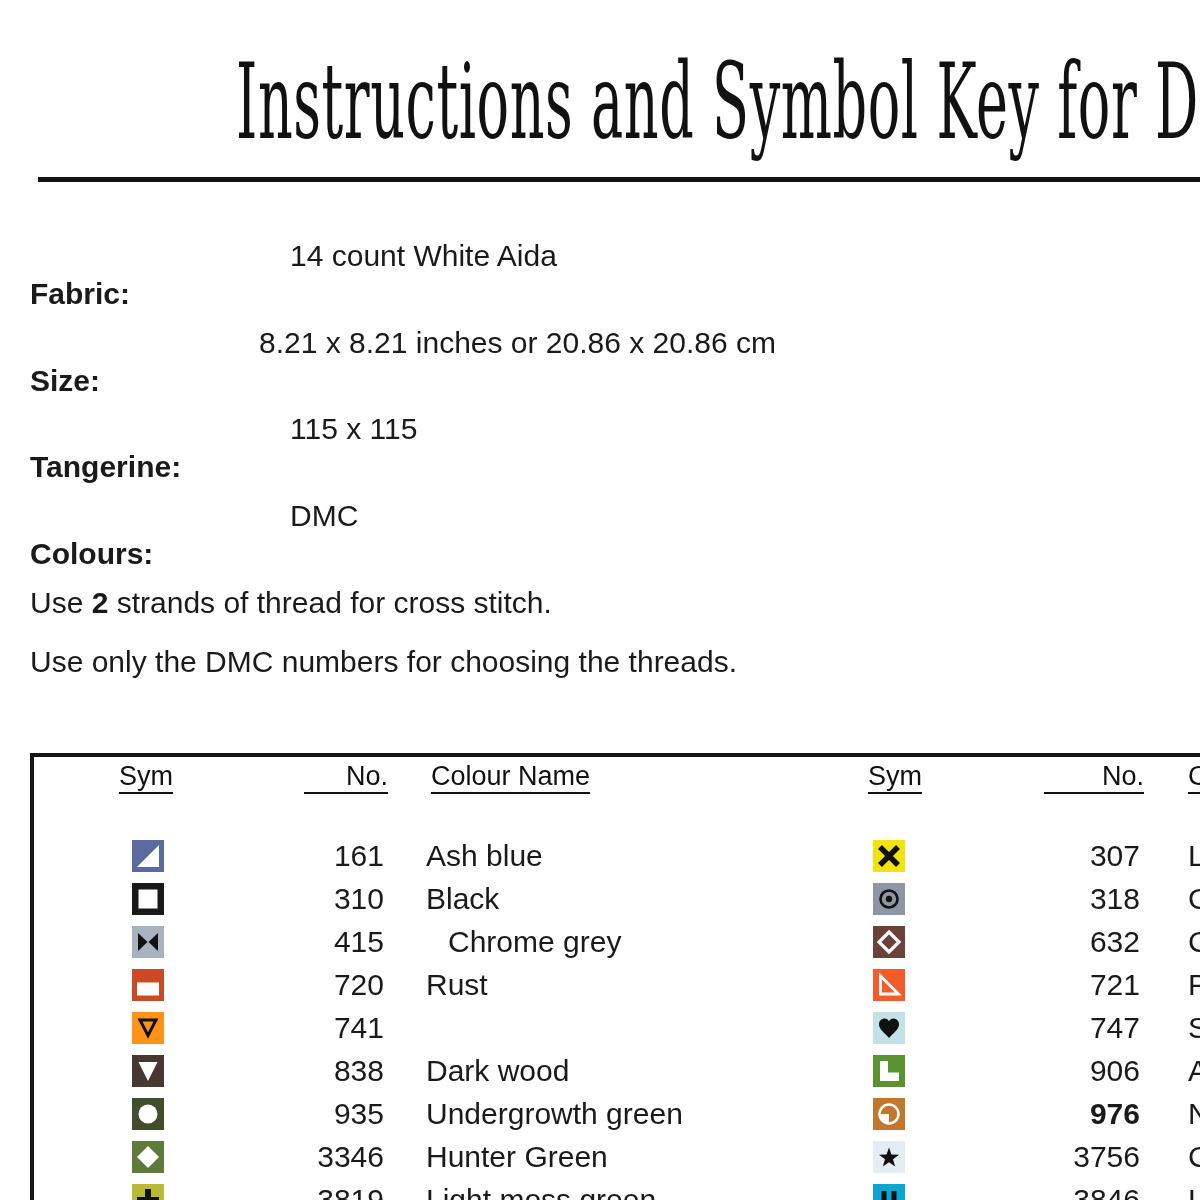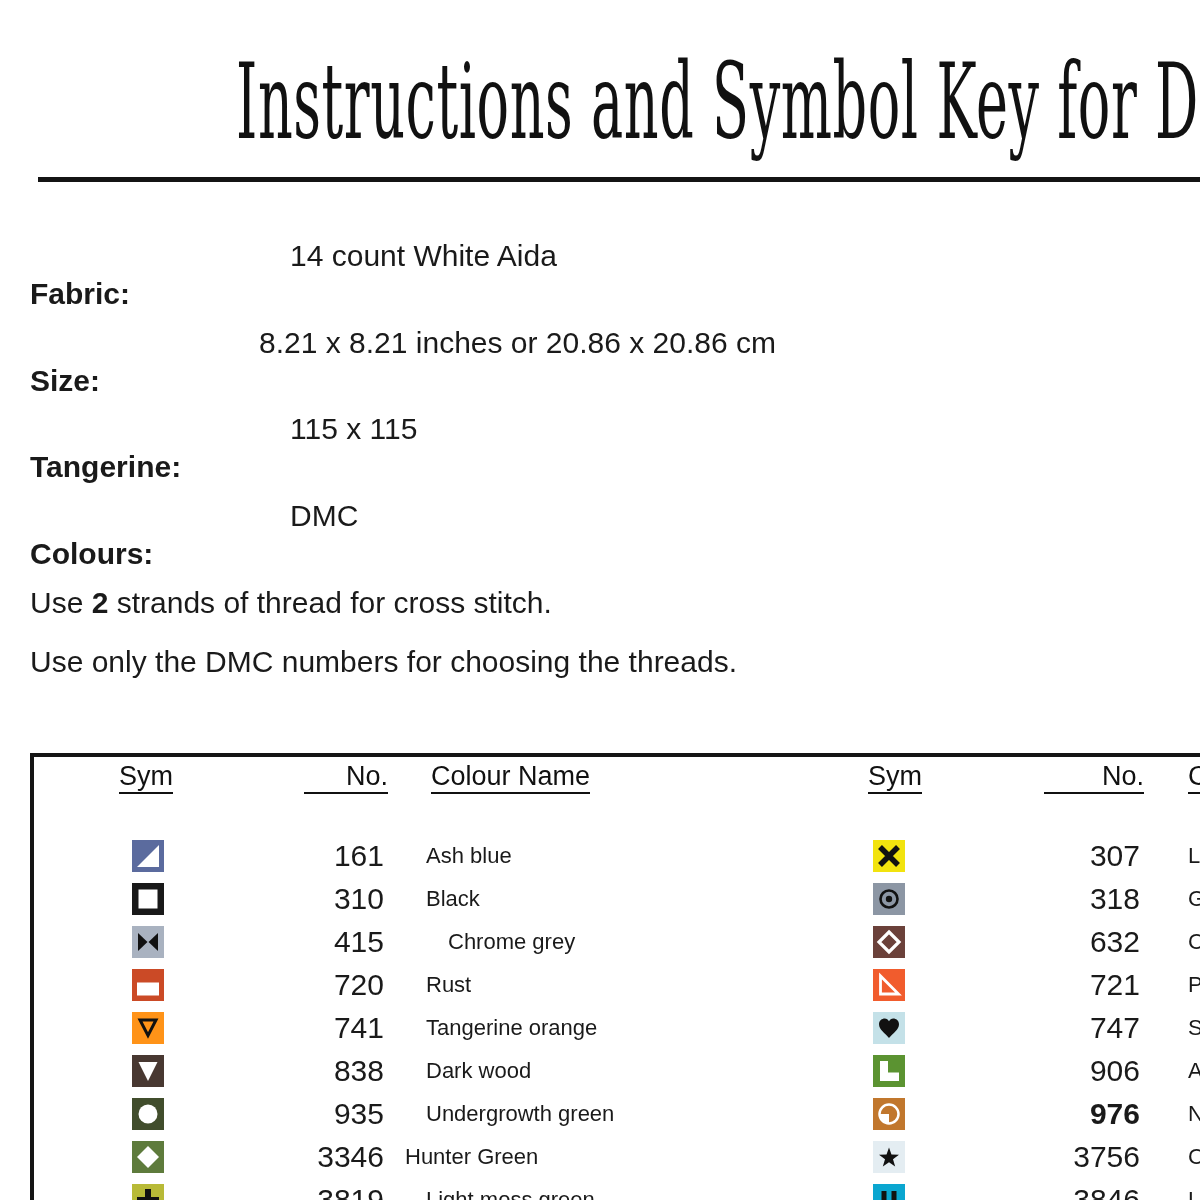--- a/index.html
+++ b/index.html
@@ -32,21 +32,21 @@
   }
   .key-header{
     position:absolute;font-size:27px;line-height:30px;white-space:nowrap;
     border-bottom:2px solid #111;padding-bottom:1px;color:#111;
   }
   .key-header.num{text-align:right;}
   .key-row{position:absolute;left:0;width:100%;height:32px;}
   .key-sym{position:absolute;width:32px;height:32px;top:0;}
   .key-sym svg{display:block;width:32px;height:32px;}
   .key-no{position:absolute;top:0;width:120px;text-align:right;font-size:30px;line-height:32px;white-space:nowrap;}
-  .key-name{position:absolute;top:0;font-size:22px;line-height:32px;white-space:nowrap;}
+  .key-name{position:absolute;top:0;font-size:30px;line-height:32px;white-space:nowrap;}
 </style>
 </head>
 <body>
 
 <div class="abs page-title">Instructions and Symbol Key for Design "Peles</div>
 <div class="abs title-rule"></div>
 
 <div class="abs spec-label" style="top:240px">Fabric:</div>
 <div class="abs spec-value" style="top:240px;left:290px">14 count White Aida</div>
 
@@ -137,21 +137,20 @@
         <div class="key-no" style="left: 986px; width: 120px;">721</div>
         <div class="key-name" style="left: 1154px;">P</div>
       </div>
       <div class="key-row" style="top: 255px;">
         <div class="key-sym" style="background: rgb(255, 147, 24); left: 98px;">
           <svg viewBox="0 0 32 32">
             <polygon points="8,8 24,8 16,23.5" fill="none" stroke="#111111" stroke-width="3"></polygon>
           </svg>
         </div>
         <div class="key-no" style="left: 230px; width: 120px;">741</div>
-        <div class="key-name" style="left: 392px;">Tangerine orange</div>
         <div class="key-sym" style="background: rgb(196, 225, 232); left: 839px;">
           <svg viewBox="0 0 32 32">
             <path d="M16 26 C12 21 6 17.5 6 12.2 C6 8.6 9 6.5 11.7 6.5 C13.6 6.5 15.2 7.6 16 9.3 C16.8 7.6 18.4 6.5 20.3 6.5 C23 6.5 26 8.6 26 12.2 C26 17.5 20 21 16 26 Z" fill="#111111"></path>
           </svg>
         </div>
         <div class="key-no" style="left: 986px; width: 120px;">747</div>
         <div class="key-name" style="left: 1154px;">S</div>
       </div>
       <div class="key-row" style="top: 298px;">
         <div class="key-sym" style="background: rgb(72, 56, 49); left: 98px;">
@@ -186,21 +185,21 @@
         <div class="key-no" style="left: 986px; width: 120px; font-weight: bold;">976</div>
         <div class="key-name" style="left: 1154px;">N</div>
       </div>
       <div class="key-row" style="top: 384px;">
         <div class="key-sym" style="background: rgb(94, 123, 60); left: 98px;">
           <svg viewBox="0 0 32 32">
             <polygon points="16,5 27,16 16,27 5,16" fill="#ffffff"></polygon>
           </svg>
         </div>
         <div class="key-no" style="left: 230px; width: 120px;">3346</div>
-        <div class="key-name" style="left: 371px;">Hunter Green</div>
+        <div class="key-name" style="left: 392px;">Hunter Green</div>
         <div class="key-sym" style="background: rgb(228, 237, 242); left: 839px;">
           <svg viewBox="0 0 32 32">
             <polygon points="16,6.5 18.47,13.6 25.99,13.76 19.99,18.3 22.17,25.49 16,21.2 9.83,25.49 12.01,18.3 6.01,13.76 13.53,13.6" fill="#111111"></polygon>
           </svg>
         </div>
         <div class="key-no" style="left: 986px; width: 120px;">3756</div>
         <div class="key-name" style="left: 1154px;">C</div>
       </div>
       <div class="key-row" style="top: 427px;">
         <div class="key-sym" style="background: rgb(184, 186, 55); left: 98px;">

